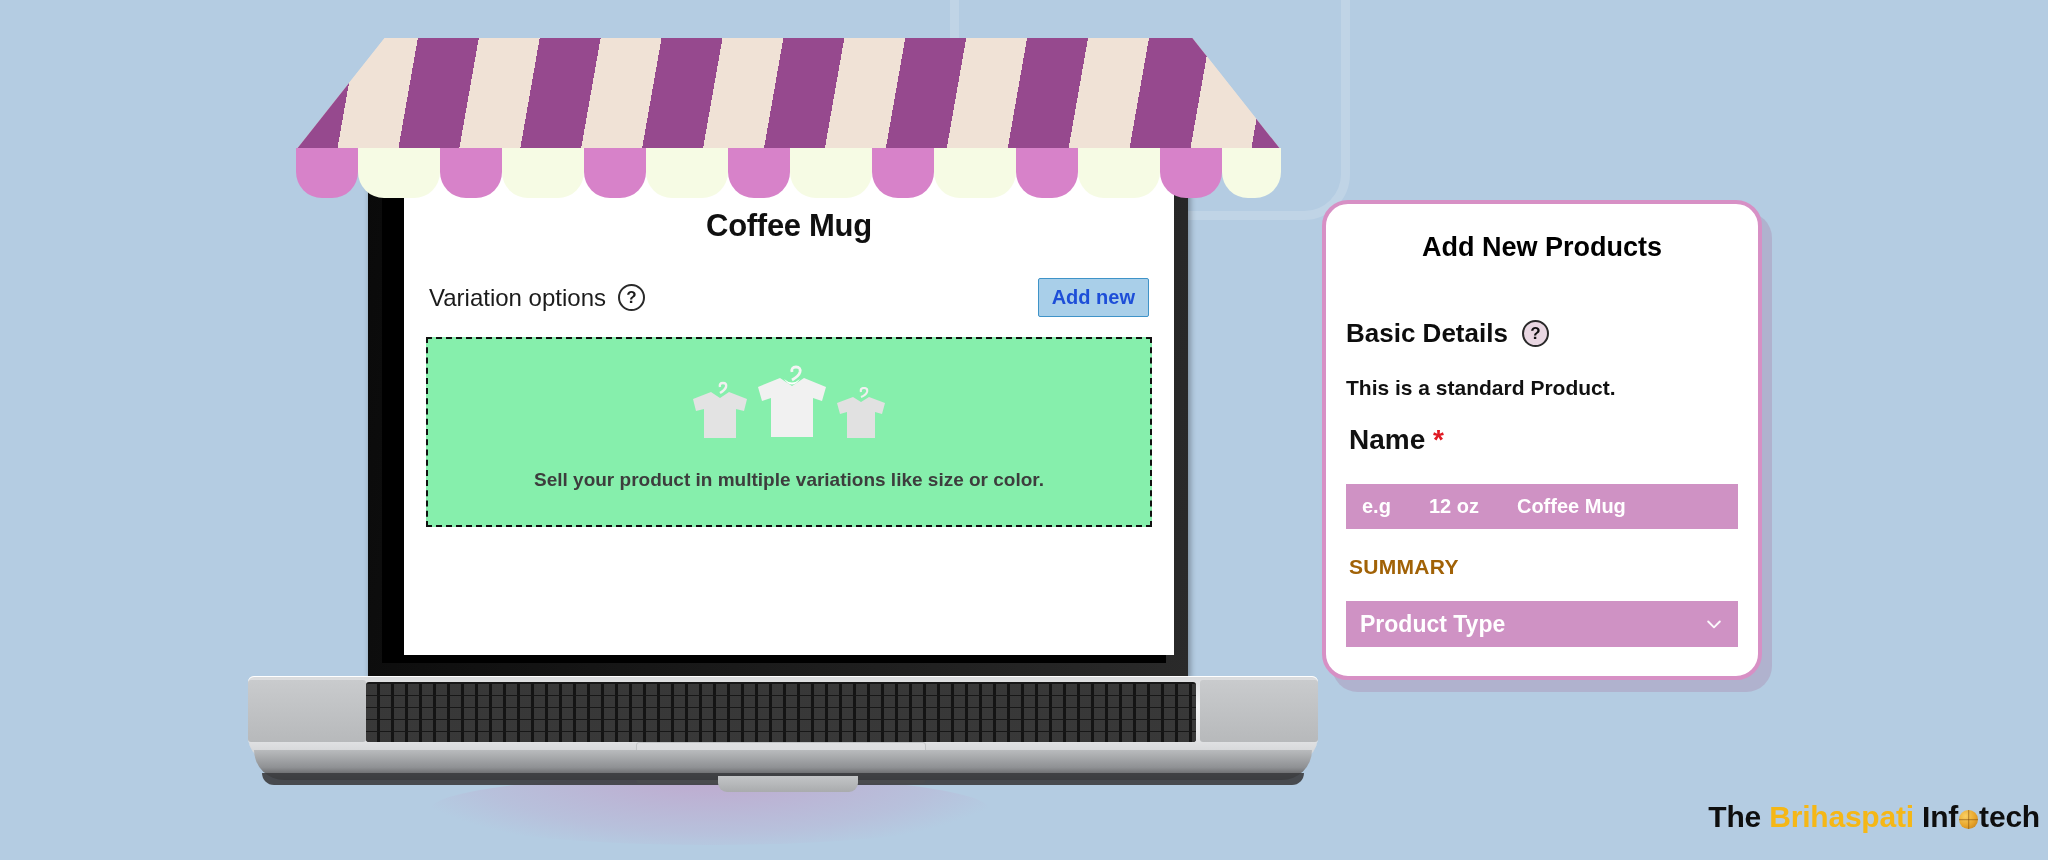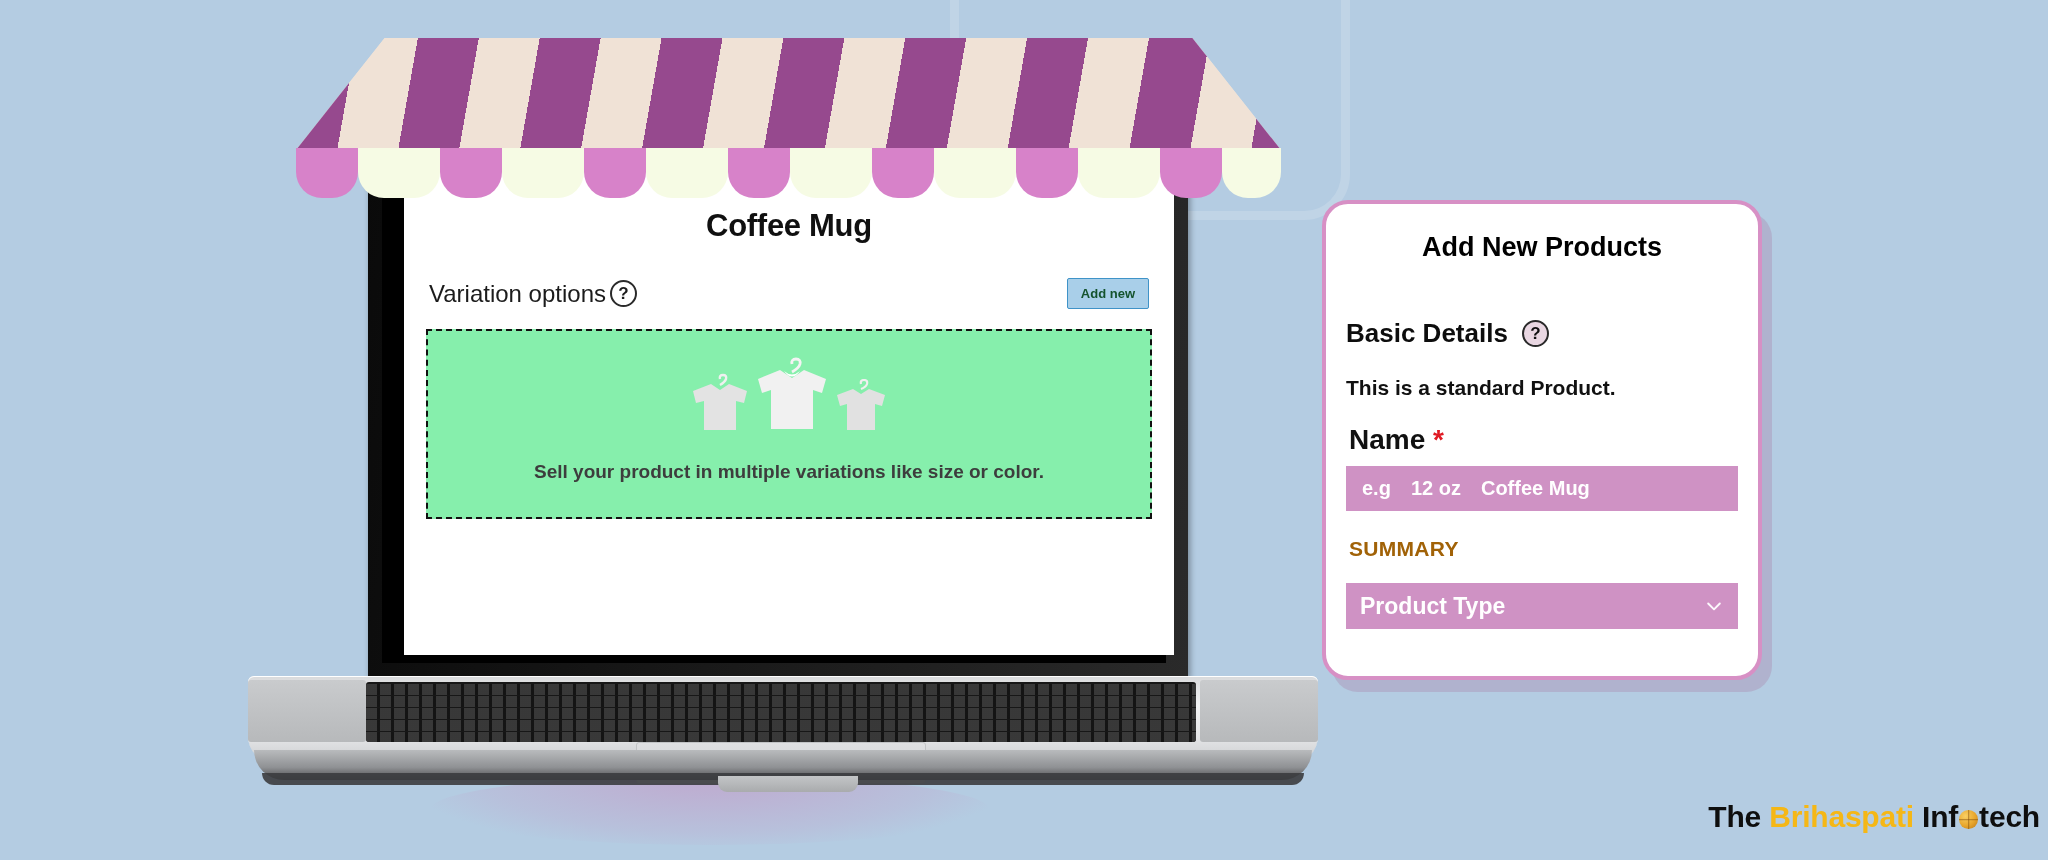--- a/index.html
+++ b/index.html
@@ -248,21 +248,21 @@
   .section-row {
     display: flex;
     align-items: center;
     justify-content: space-between;
     margin-top: 34px;
     padding: 0 3px;
   }
   .section-left {
     display: flex;
     align-items: center;
-    gap: 4px;
+    gap: 12px;
   }
   .section-title {
     font-size: 24px;
     color: #1b1b1b;
   }
   .help-circle {
     width: 27px; height: 27px;
     border: 2px solid #2a2a2a;
     border-radius: 50%;
     display: flex;
@@ -270,23 +270,23 @@
     justify-content: center;
     font-size: 17px;
     font-weight: bold;
     color: #1b1b1b;
     cursor: pointer;
     background: #fff;
   }
   .btn-add-new {
     background: #a9cfe9;
     border: 1px solid #3f93c8;
-    color: #14532d;
-    font-weight: bold;
-    font-size: 13px;
+    color: #1d4ed8;
+    font-weight: bold;
+    font-size: 20px;
     padding: 7px 13px;
     border-radius: 2px;
     cursor: pointer;
     font-family: "Liberation Sans", sans-serif;
   }
   .dropzone {
     margin-top: 20px;
     height: 190px;
     border: 2px dashed #111;
     display: flex;
@@ -361,26 +361,26 @@
   }
   .field-label {
     font-size: 28px;
     font-weight: bold;
     color: #111;
     margin-top: 24px;
     padding-left: 3px;
   }
   .req { color: #e01b24; }
   .input-pink {
-    margin-top: 10px;
+    margin-top: 28px;
     height: 45px;
     background: #cf92c4;
     display: flex;
     align-items: center;
-    gap: 20px;
+    gap: 38px;
     padding: 0 16px;
     color: #ffffff;
     font-size: 20px;
     font-weight: bold;
     cursor: text;
   }
   .summary-label {
     font-size: 21px;
     font-weight: bold;
     color: #a16207;

